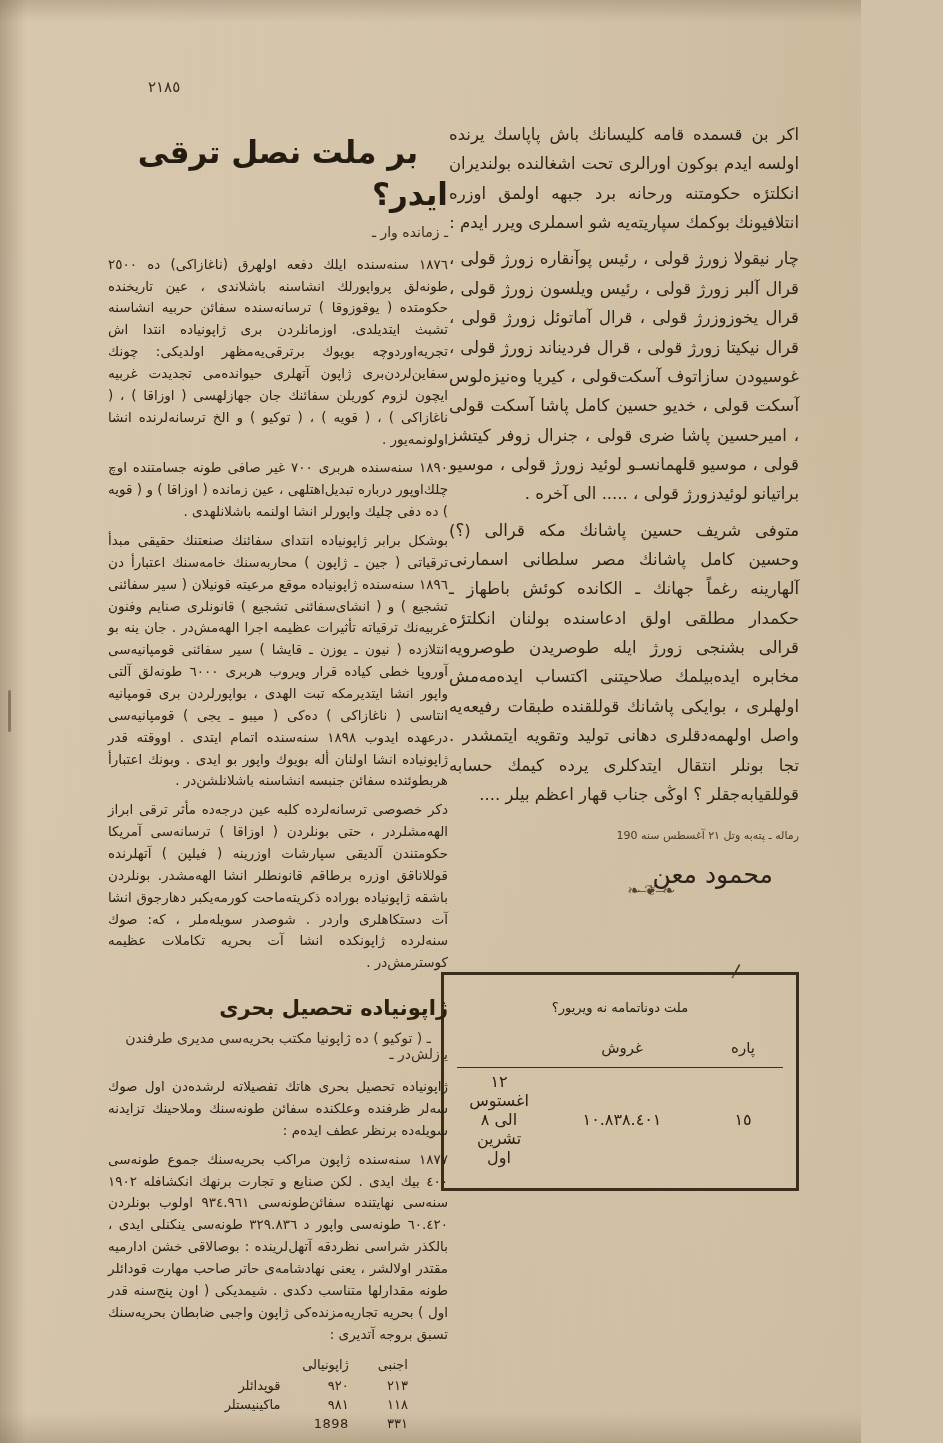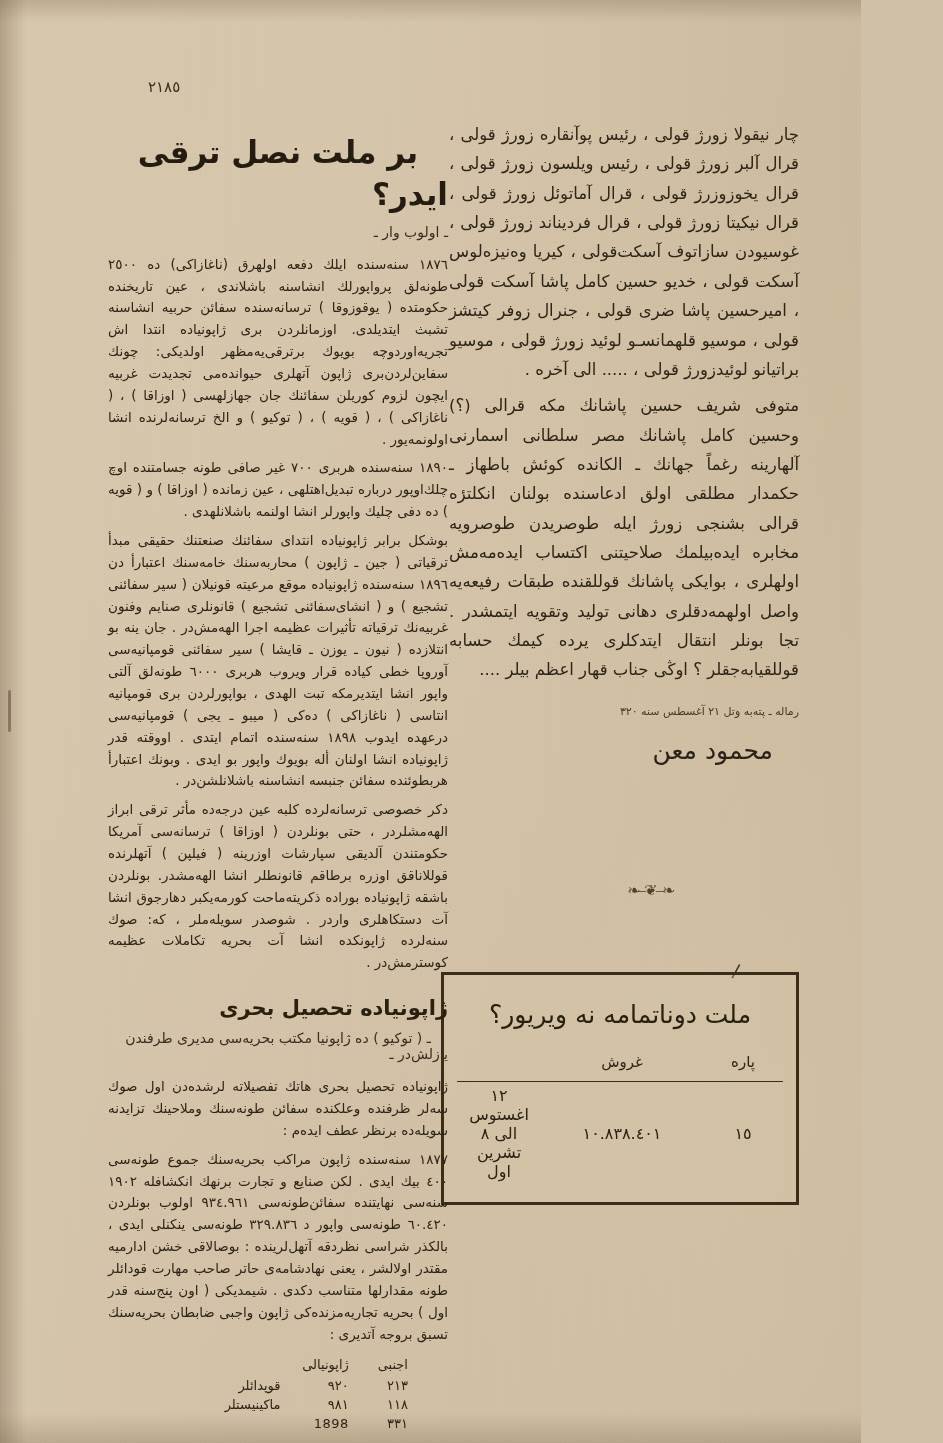--- a/index.html
+++ b/index.html
@@ -164,21 +164,21 @@
     padding: 0;
     direction: rtl;
     background: rgba(215,198,170,0.25);
   }
   .box-inner {
     border: 1px solid rgba(58,45,28,0.0);
     padding: 14px 12px 16px 12px;
   }
   .box-title {
     text-align: center;
-    font-size: 25px;
+    font-size: 13px;
     margin: 10px 0 22px 0;
     color: #27200f;
   }
   .box-table {
     width: 100%;
     border-collapse: collapse;
     direction: rtl;
   }
   .box-table th {
     font-weight: normal;
@@ -238,23 +238,24 @@
 
   <div class="grain"></div>
   <div class="edge-left"></div>
   <div class="edge-top"></div>
   <div class="edge-bottom"></div>
   <div class="spine-mark"></div>
 
   <div class="folio">٢١٨٥</div>
 
   <div class="col col-right">
+    <p class="body big">اكر بن قسمده قامه كلیسانك باش پاپاسك یرنده اولسه ایدم بوكون اورالری تحت اشغالنده بولندیران انكلترٔه حكومتنه ورحانه برد جبهه اولمق اوزره انتلافیونك بوكمك سپاریته‌یه شو اسملری ویرر ایدم :</p>
     <p class="body big">چار نیقولا زورژ قولی ، رئیس پوآنقاره زورژ قولی ، قرال آلبر زورژ قولی ، رئیس ویلسون زورژ قولی ، قرال یخوزوزرژ قولی ، قرال آماتوئل زورژ قولی ، قرال نیكیتا زورژ قولی ، قرال فردیناند زورژ قولی ، غوسیودن سازاتوف آسكت‌قولی ، كیریا وه‌نیزه‌لوس آسكت قولی ، خدیو حسین كامل پاشا آسكت قولی ، امیرحسین پاشا ضری قولی ، جنرال زوفر كیتشز قولی ، موسیو قلهمانسـو لوئید زورژ قولی ، موسیو براتیانو لوئیدزورژ قولی ، ..... الی آخره .</p>
     <p class="body big">متوفی شریف حسین پاشانك مكه قرالی (؟) وحسین كامل پاشانك مصر سلطانی اسمارنی آلهارینه رغماً جهانك ـ الكانده كوئش باطهاز ـ حكمدار مطلقی اولق ادعاسنده بولنان انكلترٔه قرالی بشنجی زورژ ایله طوصریدن طوصرویه مخابره ایده‌بیلمك صلاحیتنی اكتساب ایده‌مه‌مش اولهلری ، بوایكی پاشانك قوللقنده طبقات رفیعه‌یه واصل اولهمه‌دقلری دهانی تولید وتقویه ایتمشدر . تجا بونلر انتقال ایتدكلری یرده كیمك حسابه قوللقیابه‌جقلر ؟ اوڭی جناب قهار اعظم بیلر ....</p>
-    <div class="dateline">رماله ـ پته‌به وتل ٢١ آغسطس سنه ٣٢٠</div>
+    <div class="dateline">رماله ـ پته‌به وتل ٢١ آغسطس سنه 190</div>
     <div class="sig">محمود معن</div>
   </div>
 
   <div class="ornament">❧⎯❦⎯❧</div>
 
   <div class="tick">/</div>
   <div class="box">
     <div class="box-inner">
       <div class="box-title">ملت دوناتمامه نه ویریور؟</div>
       <table class="box-table">
@@ -271,21 +272,21 @@
             <td>١٠.٨٣٨.٤٠١</td>
             <td>١٢ اغستوس الی ٨ تشرین اول</td>
           </tr>
         </tbody>
       </table>
     </div>
   </div>
 
   <div class="col col-left">
     <h1 class="headline">بر ملت نصل ترقی ایدر؟</h1>
-    <div class="byline">ـ اولوب وار ـ</div>
+    <div class="byline">ـ زمانده وار ـ</div>
 
     <p class="body">١٨٧٦ سنه‌سنده ایلك دفعه اولهرق (ناغازاكی) ده ٢٥٠٠ طونه‌لق پرواپورلك انشاسنه باشلاندی ، عین تاریخنده حكومتده ( یوقوزوقا ) ترسانه‌سنده سفائن حربیه انشاسنه تشبث ایتدیلدی. اوزمانلردن بری ژاپونیاده انتدا اش تجریه‌اوردوچه بویوك برترقی‌یه‌مظهر اولدیكی: چونك سفاین‌لردن‌بری ژاپون آتهلری حیوانده‌می تجدیدت غربیه ایچون لزوم كوریلن سفائنك جان جهازلهسی ( اوزاقا ) ، ( ناغازاكی ) ، ( قویه ) ، ( توكیو ) و الخ ترسانه‌لرنده انشا اولونمه‌یور .</p>
     <p class="body">١٨٩٠ سنه‌سنده هربری ٧٠٠ غیر صافی طونه جسامتنده اوچ چلك‌اوپور درباره تبدیل‌اهتلهی ، عین زمانده ( اوزاقا ) و ( قویه ) ده دفی چلیك واپورلر انشا اولنمه باشلانلهدی .</p>
     <p class="body">بوشكل برابر ژاپونیاده انتدای سفائنك صنعتنك حقیقی مبدأ ترقیاتی ( جین ـ ژاپون ) محاربه‌سنك خامه‌سنك اعتبارأ دن ١٨٩٦ سنه‌سنده ژاپونیاده موقع مرعیته قونیلان ( سیر سفائنی تشجیع ) و ( انشای‌سفائنی تشجیع ) قانونلری صنایم وفنون غربیه‌نك ترقیاته تأثیرات عظیمه اجرا الهه‌مش‌در . جان ینه بو انتلازده ( نیون ـ یوزن ـ قایشا ) سیر سفائنی قومپانیه‌سی آوروپا خطی كیاده قرار ویروب هربری ٦٠٠٠ طونه‌لق آلتی واپور انشا ایتدیرمكه تبت الهدی ، بواپورلردن بری قومپانیه انتاسی ( ناغازاكی ) ده‌كی ( میبو ـ یجی ) قومپانیه‌سی درعهده ایدوب ١٨٩٨ سنه‌سنده اتمام ایتدی . اووقته قدر ژاپونیاده انشا اولنان أله بویوك واپور بو ایدی . وبونك اعتبارأ هربطوئنده سفائن جنبسه انشاسنه باشلانلشن‌در .</p>
     <p class="body">دكر خصوصی ترسانه‌لرده كلبه عین درجه‌ده مأثر ترقی ابراز الهه‌مشلردر ، حتی بونلردن ( اوزاقا ) ترسانه‌سی آمریكا حكومتندن آلدیقی سپارشات اوزرینه ( فیلپن ) آتهلرنده قوللاناقق اوزره برطاقم قانونطلر انشا الهه‌مشدر. بونلردن باشقه ژاپونیاده بوراده ذكریته‌ماحت كورمه‌یكبر دهارجوق انشا آت دستكاهلری واردر . شوصدر سویله‌ملر ، كه: صوك سنه‌لرده ژاپونكده انشا آت بحریه تكاملات عظیمه كوسترمش‌در .</p>
 
     <h2 class="subhead">ژاپونیاده تحصیل بحری</h2>
     <div class="byline">ـ ( توكیو ) ده ژاپونیا مكتب بحریه‌سی مدیری طرفندن یازلش‌در ـ</div>
 
     <p class="body">ژاپونیاده تحصیل بحری هاتك تفصیلاته لرشده‌دن اول صوك سه‌لر ظرفنده وعلكنده سفائن طونه‌سنك وملاحینك تزایدنه شویله‌ده برنظر عطف ایده‌م :</p>

